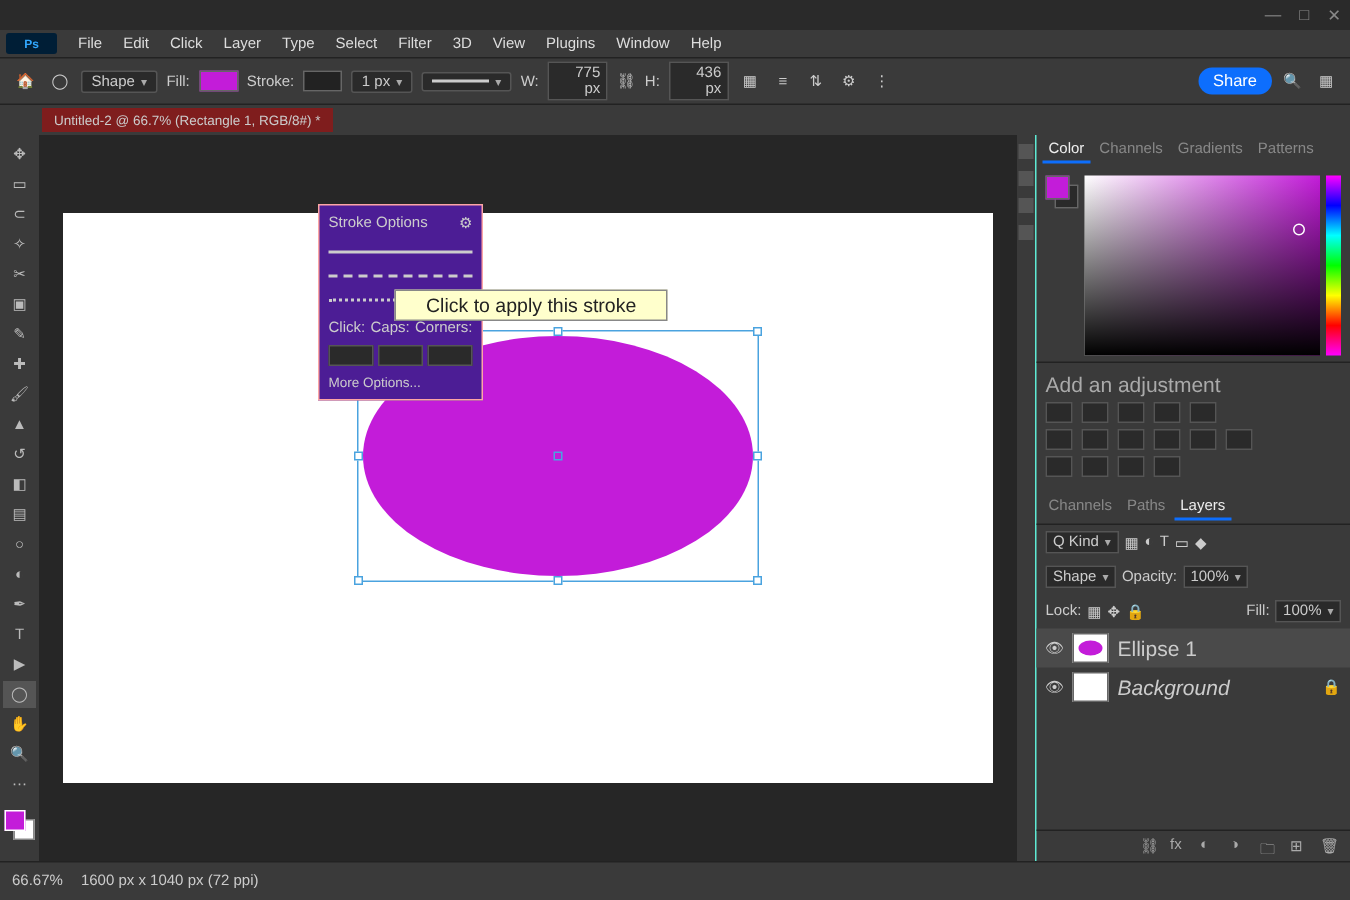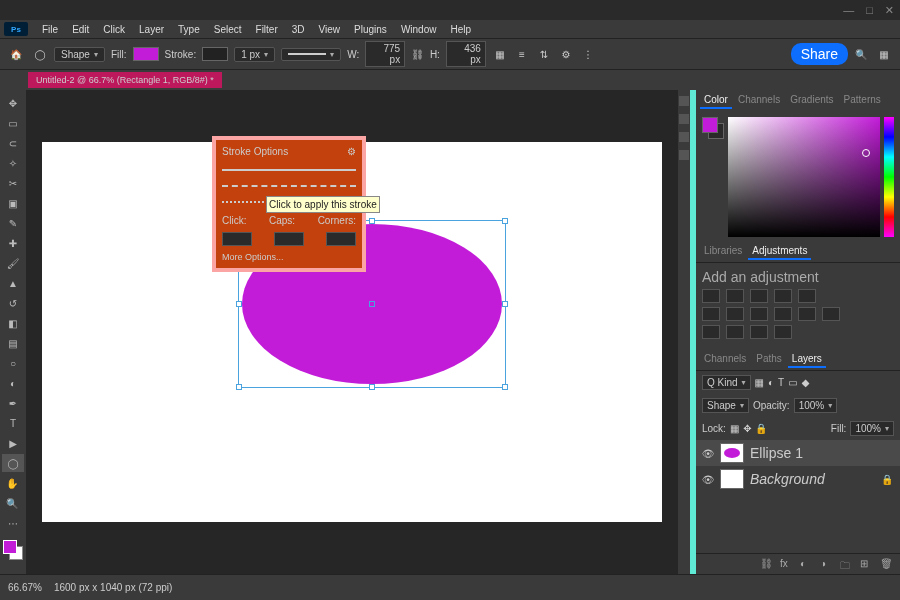--- a/index.html
+++ b/index.html
@@ -1,64 +1,64 @@
 <!DOCTYPE html>
 <html><head>
 <meta charset="utf-8">
 <style>
 *{margin:0;padding:0;box-sizing:border-box;font-family:"Segoe UI",Arial,sans-serif;font-size:10px;color:#ccc;user-select:none}
 body{background:#333;width:900px;height:600px;overflow:hidden;position:relative}
 .titlebar{height:20px;background:#2a2a2a;display:flex;align-items:center;justify-content:flex-end;padding:0 6px;gap:12px}
 .titlebar span{color:#888;font-size:11px}
 .menubar{height:18px;background:#3a3a3a;display:flex;align-items:center;gap:2px;padding-left:4px}
-.ps-logo{width:24px;height:14px;background:#001e36;color:#31a8ff;font-weight:bold;font-size:8px;display:flex;align-items:center;justify-content:center;border-radius:2px;margin-right:6px}
+.ps-logo{width:34px;height:14px;background:#001e36;color:#31a8ff;font-weight:bold;font-size:8px;display:flex;align-items:center;justify-content:center;border-radius:2px;margin-right:6px}
 .menubar .mi{padding:2px 6px;color:#ddd}
 .optionsbar{height:32px;background:#3a3a3a;display:flex;align-items:center;gap:6px;padding:0 8px;border-top:1px solid #222;border-bottom:1px solid #222}
 .optionsbar .home-icon{width:18px;height:18px;display:flex;align-items:center;justify-content:center}
 .optionsbar .sel{background:#2a2a2a;border:1px solid #555;padding:1px 6px;display:flex;align-items:center;gap:4px;border-radius:2px}
 .chev{font-size:8px;color:#aaa}
 .swatch{width:26px;height:14px;border:1px solid #666}
 .swatch.fill{background:#c31cd9}
 .swatch.stroke{background:#222}
 .stroke-line{width:38px;height:2px;background:#ccc}
 .num-input{background:#2a2a2a;border:1px solid #555;padding:1px 4px;width:40px;text-align:right}
 .ico{width:16px;height:16px;display:flex;align-items:center;justify-content:center;color:#ccc}
-.share-btn{margin-left:auto;background:#0d6efd;color:#fff;padding:3px 10px;border-radius:10px;font-size:14px}
+.share-btn{margin-left:auto;background:#0d6efd;color:#fff;padding:3px 10px;border-radius:10px;font-size:11px}
 .search-icon,.lock-icon{width:16px;height:16px;display:flex;align-items:center;justify-content:center}
 .tabbar{height:20px;background:#3a3a3a;display:flex;align-items:center;padding-left:28px}
-.tab{background:#be185d;padding:3px 8px;font-size:9px;color:#ccc}
+.tab{background:#7f1d1d;padding:3px 8px;font-size:9px;color:#ccc}
 .workspace{position:absolute;top:90px;left:0;right:0;bottom:26px;display:flex}
 .toolbox{width:26px;background:#3a3a3a;display:flex;flex-direction:column;align-items:center;padding-top:4px;gap:2px}
 .tool{width:22px;height:18px;display:flex;align-items:center;justify-content:center;color:#bbb}
 .tool.sel{background:#555}
 .fg-bg{position:relative;width:20px;height:20px;margin-top:6px}
 .fg-bg .fg{position:absolute;width:14px;height:14px;background:#c31cd9;border:1px solid #fff;top:0;left:0}
 .fg-bg .bg{position:absolute;width:14px;height:14px;background:#fff;border:1px solid #888;bottom:0;right:0}
 .canvas-area{flex:1;background:#262626;display:flex;align-items:center;justify-content:center;position:relative}
 .canvas{width:620px;height:380px;background:#fff;position:relative}
 .ellipse{position:absolute;left:200px;top:82px;width:260px;height:160px;background:#c31cd9;border-radius:50%}
 .bbox{position:absolute;left:196px;top:78px;width:268px;height:168px;border:1px solid #4aa3df}
 .handle{position:absolute;width:6px;height:6px;background:#fff;border:1px solid #4aa3df}
 .handle.tl{top:-3px;left:-3px}.handle.tm{top:-3px;left:50%;margin-left:-3px}.handle.tr{top:-3px;right:-3px}
 .handle.ml{top:50%;left:-3px;margin-top:-3px}.handle.mr{top:50%;right:-3px;margin-top:-3px}
 .handle.bl{bottom:-3px;left:-3px}.handle.bm{bottom:-3px;left:50%;margin-left:-3px}.handle.br{bottom:-3px;right:-3px}
 .ctr{position:absolute;top:50%;left:50%;width:6px;height:6px;margin:-3px 0 0 -3px;border:1px solid #4aa3df}
-.stroke-popup{position:absolute;left:170px;top:-6px;width:154px;background:#c2410c;border:4px solid #fca5a5;z-index:10;padding:6px}
+.stroke-popup{position:absolute;left:170px;top:-6px;width:110px;background:#4c1d95;border:1px solid #fca5a5;z-index:10;padding:6px}
 .stroke-popup .hdr{display:flex;justify-content:space-between;font-size:9px;margin-bottom:6px}
 .stroke-popup .line{height:14px;display:flex;align-items:center;justify-content:center;margin:2px 0}
 .stroke-popup .l1{width:100%;height:2px;background:#ccc}
 .stroke-popup .l2{width:100%;height:0;border-top:2px dashed #ccc}
 .stroke-popup .l3{width:100%;height:0;border-top:2px dotted #ccc}
-.tooltip{position:absolute;left:50px;top:56px;background:#ffffcc;color:#222;font-size:10px;padding:2px 2px;border:1px solid #888;white-space:nowrap}
+.tooltip{position:absolute;left:50px;top:56px;background:#ffffcc;color:#222;font-size:13px;padding:2px 20px;border:1px solid #888;white-space:nowrap}
 .stroke-popup .row{display:flex;justify-content:space-between;margin-top:6px;font-size:8px}
 .stroke-popup .mini{width:30px;height:14px;background:#2a2a2a;border:1px solid #555}
 .stroke-popup .more{margin-top:6px;font-size:9px;color:#ccc}
 .right-dock{width:12px;background:#3a3a3a;display:flex;flex-direction:column;align-items:center;gap:8px;padding-top:6px}
 .right-dock .di{width:10px;height:10px;background:#555}
-.panels{width:210px;background:#3a3a3a;display:flex;flex-direction:column;border-left:6px solid #5eead4}
+.panels{width:210px;background:#3a3a3a;display:flex;flex-direction:column;border-left:1px solid #5eead4}
 .panel-tabs{display:flex;gap:2px;padding:2px 4px;font-size:9px}
 .panel-tabs span{padding:2px 4px;color:#888}
 .panel-tabs span.active{color:#eee;border-bottom:2px solid #0d6efd}
 .color-picker{height:130px;padding:6px;display:flex;gap:4px}
 .color-sq{position:relative;width:22px;height:22px}
 .color-sq .a{position:absolute;width:16px;height:16px;background:#c31cd9;border:1px solid #666}
 .color-sq .b{position:absolute;width:16px;height:16px;background:#2a2a2a;border:1px solid #666;top:6px;left:6px}
 .gradient-box{flex:1;height:120px;background:linear-gradient(to bottom,rgba(0,0,0,0) 0%,#000 100%),linear-gradient(to right,#fff 0%,#c31cd9 100%);position:relative}
 .gradient-box .ring{position:absolute;right:10px;top:32px;width:8px;height:8px;border:1px solid #fff;border-radius:50%}
 .hue-bar{width:10px;height:120px;background:linear-gradient(to bottom,#f0f,#00f,#0ff,#0f0,#ff0,#f00,#f0f)}
@@ -236,24 +236,20 @@
       <div class="color-sq">
         <div class="b"></div>
           <div class="a"></div>
       </div>
       <div class="gradient-box">
         <div class="ring"></div>
       </div>
       <div class="hue-bar"></div>
     </div>
 
-    <div class="panel-tabs">
-      <span>Libraries</span>
-      <span class="active">Adjustments</span>
-    </div>
     <div class="adjustments">
       <div style="font-size:14px;color:#aaa">Add an adjustment</div>
       <div class="adj-row">
         <div class="ai"></div>
         <div class="ai"></div>
         <div class="ai"></div>
         <div class="ai"></div>
         <div class="ai"></div>
       </div>
       <div class="adj-row">

